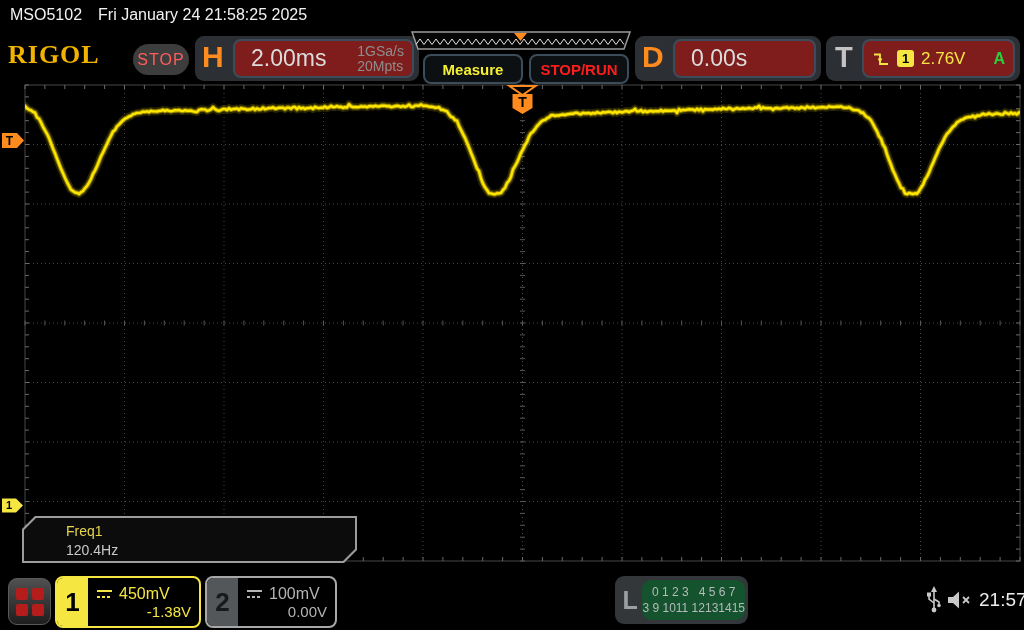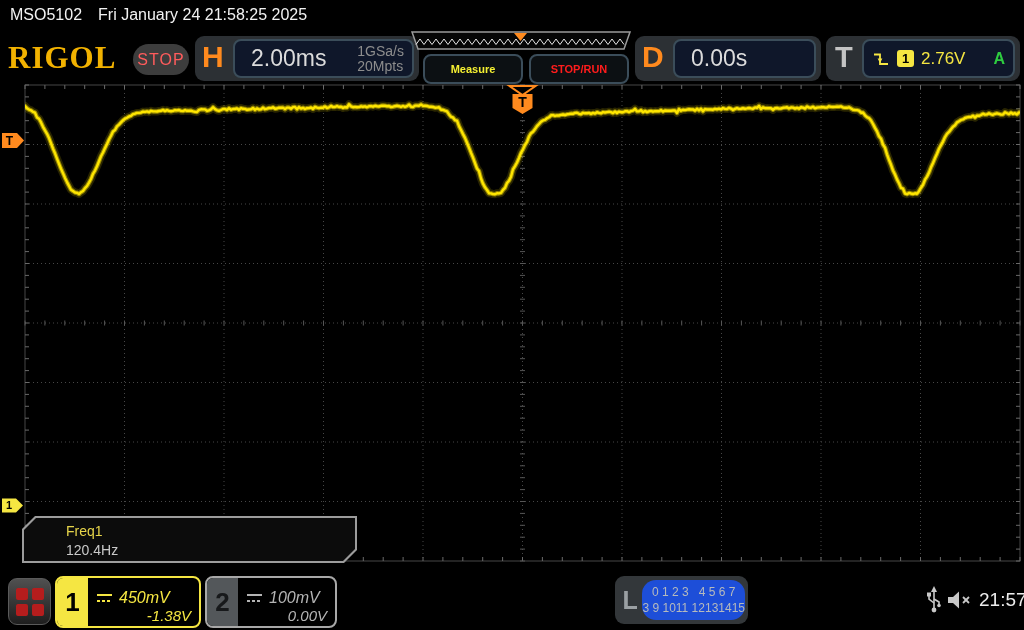--- a/index.html
+++ b/index.html
@@ -6,33 +6,33 @@
   #screen{position:relative;width:1024px;height:630px;background:#000;overflow:hidden;
           font-family:"Liberation Sans",sans-serif;padding-left:23px;}
   .abs{position:absolute;}
 
   
   .topbar{left:10px;top:6px;font-size:16px;color:#f2f2f2;}
   .topbar span{margin-right:16px;}
 
   
   .logo{left:8px;top:40px;font-family:"Liberation Serif",serif;font-weight:bold;
-        font-size:31px;color:#f2b200;letter-spacing:1px;}
+        font-size:26px;color:#f2b200;letter-spacing:1px;}
   .stop-badge{left:133px;top:44px;width:56px;height:31px;background:#3d3d3d;border-radius:16px;
         color:#ff5c5c;font-weight:normal;font-size:16px;display:flex;align-items:center;
         justify-content:center;letter-spacing:1px;}
   .hd-block{background:#2c3034;border-radius:9px;}
   .hd-letter{position:absolute;left:7px;top:4px;font-size:30px;font-weight:bold;color:#ff8a1e;}
-  .hd-inner{position:absolute;left:38px;top:3px;right:5px;bottom:3px;background:#0f172a;
+  .hd-inner{position:absolute;left:38px;top:3px;right:5px;bottom:3px;background:#7f1d1d;
         border:2px solid #3b4d5a;border-radius:8px;display:flex;align-items:center;}
   .tb-value{font-size:23px;color:#dcdcdc;padding-left:16px;}
   .rate-col{margin-left:auto;text-align:left;padding-right:8px;color:#8d8d8d;
         font-size:14px;line-height:1.05;}
   .hdr-btn{background:#0c1013;border:2px solid #3b4d5a;border-radius:8px;display:flex;
-        align-items:center;justify-content:center;font-weight:bold;font-size:11px;}
+        align-items:center;justify-content:center;font-weight:bold;font-size:15px;}
   .measure-btn{left:423px;top:54px;width:96px;height:26px;color:#f5f032;}
   .stoprun-btn{left:529px;top:54px;width:96px;height:26px;color:#ff1c1c;}
   .t-letter{position:absolute;left:9px;top:5px;font-size:29px;font-weight:bold;color:#c4c4c4;}
   .t-inner{display:flex;align-items:center;gap:7px;padding:0 8px;}
   .t-badge{width:17px;height:17px;background:#f5e642;border-radius:3px;color:#000;
         font-weight:bold;font-size:13px;display:flex;align-items:center;justify-content:center;}
   .t-level{color:#f5e642;font-size:17px;}
   .t-sweep{margin-left:auto;color:#2ecc40;font-weight:bold;font-size:16px;}
 
   
@@ -52,29 +52,29 @@
       border:1px solid #5a5a5a;border-radius:9px;display:grid;grid-template-columns:12px 12px;
       gap:4px;place-content:center;}
   .menu-btn span{width:12px;height:12px;background:#b51d1d;border-radius:2px;}
   .ch-box{display:flex;overflow:hidden;border-radius:8px;background:#000;}
   .ch1-box{left:55px;top:576px;width:142px;height:48px;border:2px solid #f5e642;}
   .ch2-box{left:205px;top:576px;width:128px;height:48px;border:2px solid #a8a8a8;}
   .ch-tab{width:31px;display:flex;align-items:center;justify-content:center;
       font-size:26px;font-weight:bold;flex:none;}
   .ch1-box .ch-tab{background:#f5e642;color:#000;}
   .ch2-box .ch-tab{background:#53575a;color:#17191b;}
-  .ch-content{flex:1;padding:3px 8px 2px 8px;display:flex;flex-direction:column;justify-content:flex-end;font-style:italic;}
+  .ch-content{flex:1;padding:3px 8px 2px 8px;display:flex;flex-direction:column;justify-content:center;}
   .ch-row1{display:flex;align-items:center;gap:5px;font-size:16px;}
   .ch-row2{text-align:right;font-size:15px;}
   .ch1-box .ch-content{color:#f5e642;}
   .ch2-box .ch-content{color:#b4b4b4;}
   .l-block{left:615px;top:576px;width:133px;height:48px;background:#33373a;border-radius:9px;
       display:flex;align-items:center;padding:3px;box-sizing:border-box;}
   .l-letter{width:30px;text-align:center;font-size:25px;font-weight:bold;color:#9ba0a3;}
-  .l-inner{flex:1;background:#1d4ed8;border-radius:14px;height:40px;display:flex;
+  .l-inner{flex:1;background:#14532d;border-radius:9px;height:40px;display:flex;
       flex-direction:column;justify-content:center;color:#b6babc;font-size:12px;
       text-align:center;line-height:1.35;white-space:pre;}
   .clock{left:979px;top:589px;font-size:19px;color:#ececec;}
 
   svg text{font-family:"Liberation Sans",sans-serif;}
 </style>
 </head>
 <body>
 
 <div id="screen">

